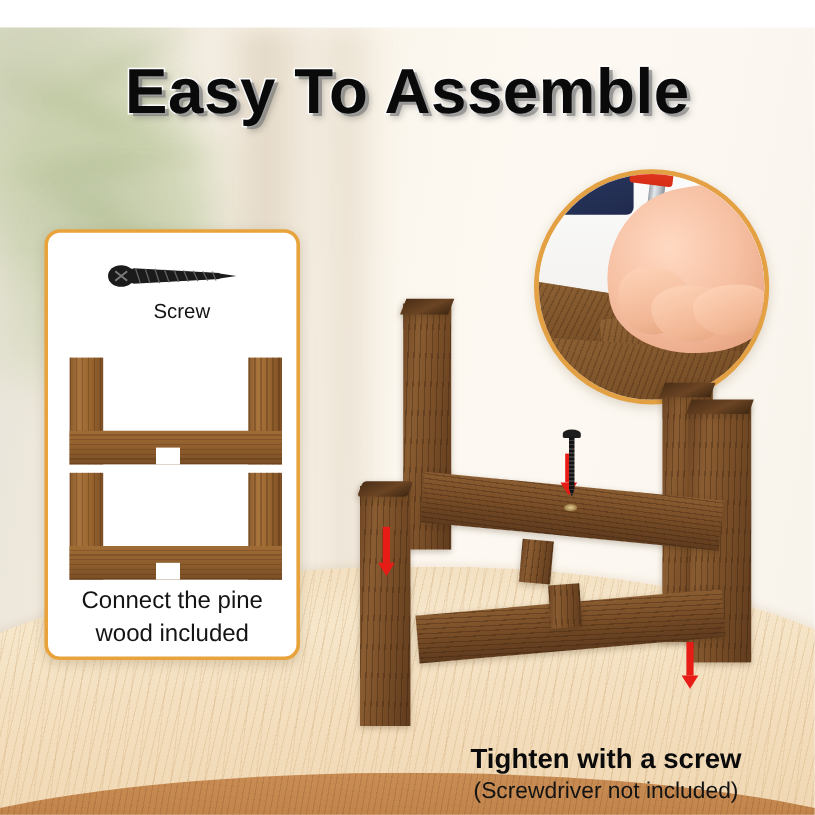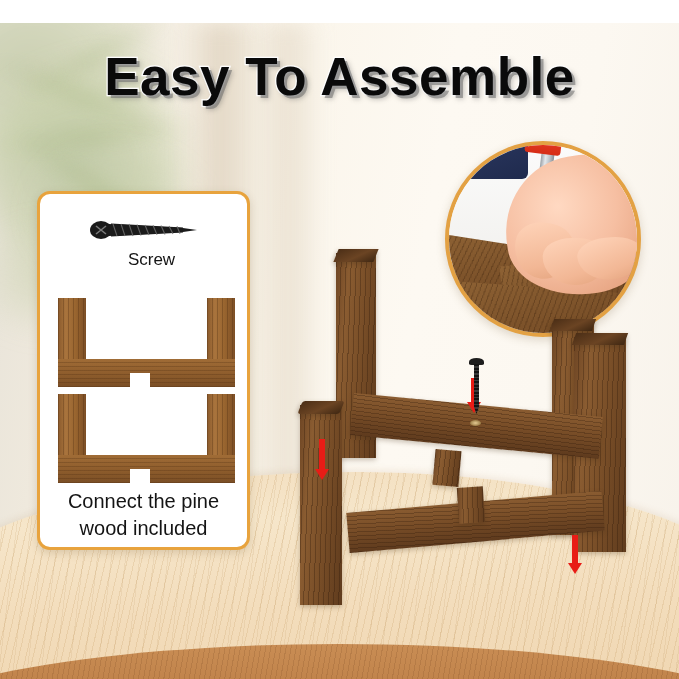--- a/index.html
+++ b/index.html
@@ -361,14 +361,16 @@
       <div class="shaft" style="height:24px;"></div>
         <div class="head"></div>
     </div>
   </div>
 
   <div class="free-screw">
     <div class="fs-head"></div>
     <div class="fs-body"></div>
   </div>
 
+  <div class="bottom-main">Tighten with a screw</div>
+  <div class="bottom-sub">(Screwdriver not included)</div>
 
 </div>
 
 </body></html>

